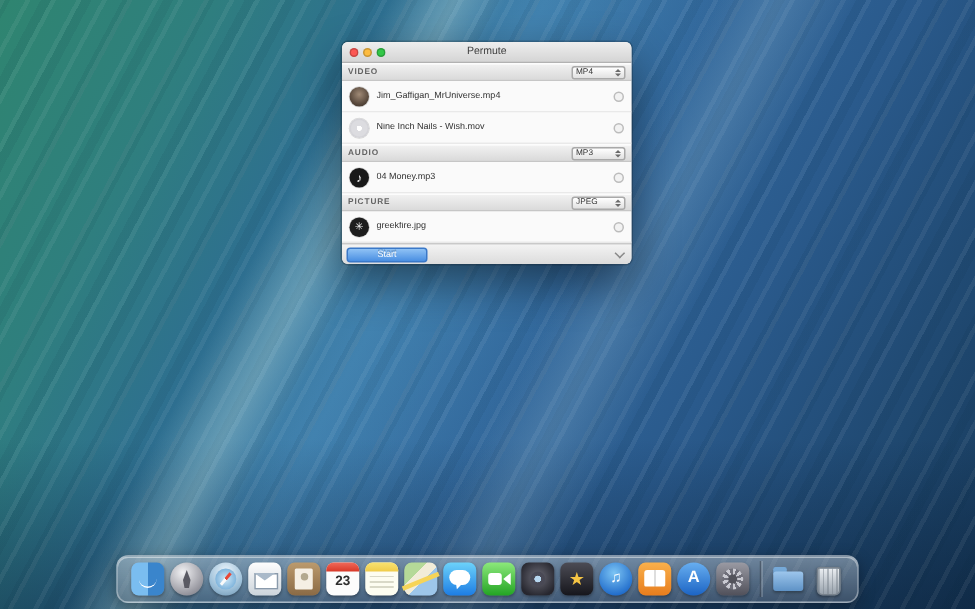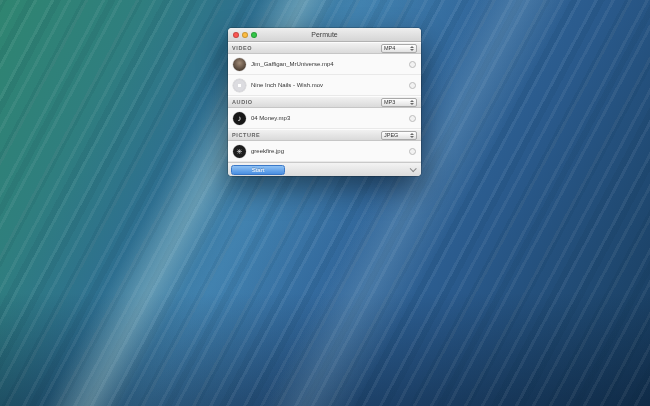--- a/index.html
+++ b/index.html
@@ -259,13 +259,36 @@
       <span class="file-name">greekfire.jpg</span>
       <span class="status-circle"></span>
     </div>
 
     <div class="window-footer">
       <div class="start-button">Start</div>
       <div class="footer-chevron"></div>
     </div>
   </div>
 
+  <div class="dock">
+    <div class="di di-finder"></div>
+    <div class="di di-launchpad"></div>
+    <div class="di di-safari"></div>
+    <div class="di di-mail"></div>
+    <div class="di di-contacts"></div>
+    <div class="di di-calendar">
+      <span class="cal-day">23</span>
+    </div>
+    <div class="di di-notes"></div>
+    <div class="di di-maps"></div>
+    <div class="di di-messages"></div>
+    <div class="di di-facetime"></div>
+    <div class="di di-photobooth"></div>
+    <div class="di di-imovie"></div>
+    <div class="di di-itunes"></div>
+    <div class="di di-ibooks"></div>
+    <div class="di di-appstore"></div>
+    <div class="di di-sysprefs"></div>
+    <div class="dock-divider"></div>
+    <div class="di di-folder"></div>
+    <div class="di di-trash"></div>
+  </div>
 </div>
 
 </body></html>

